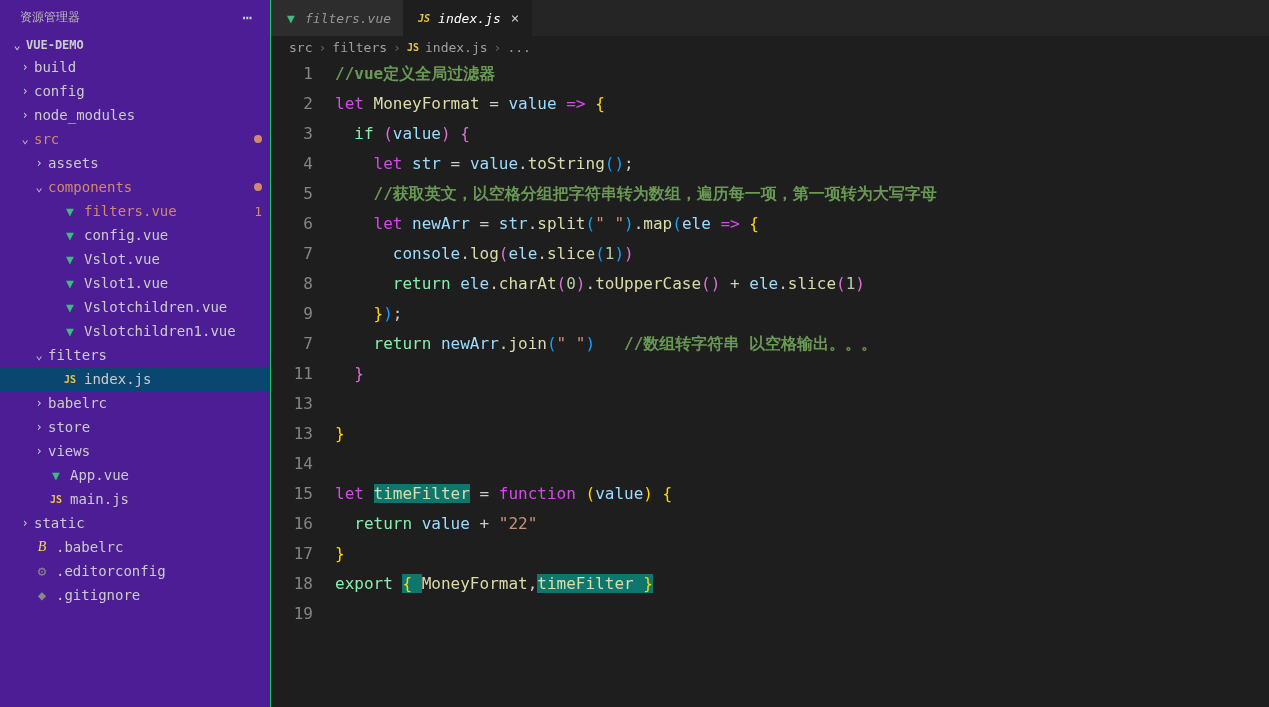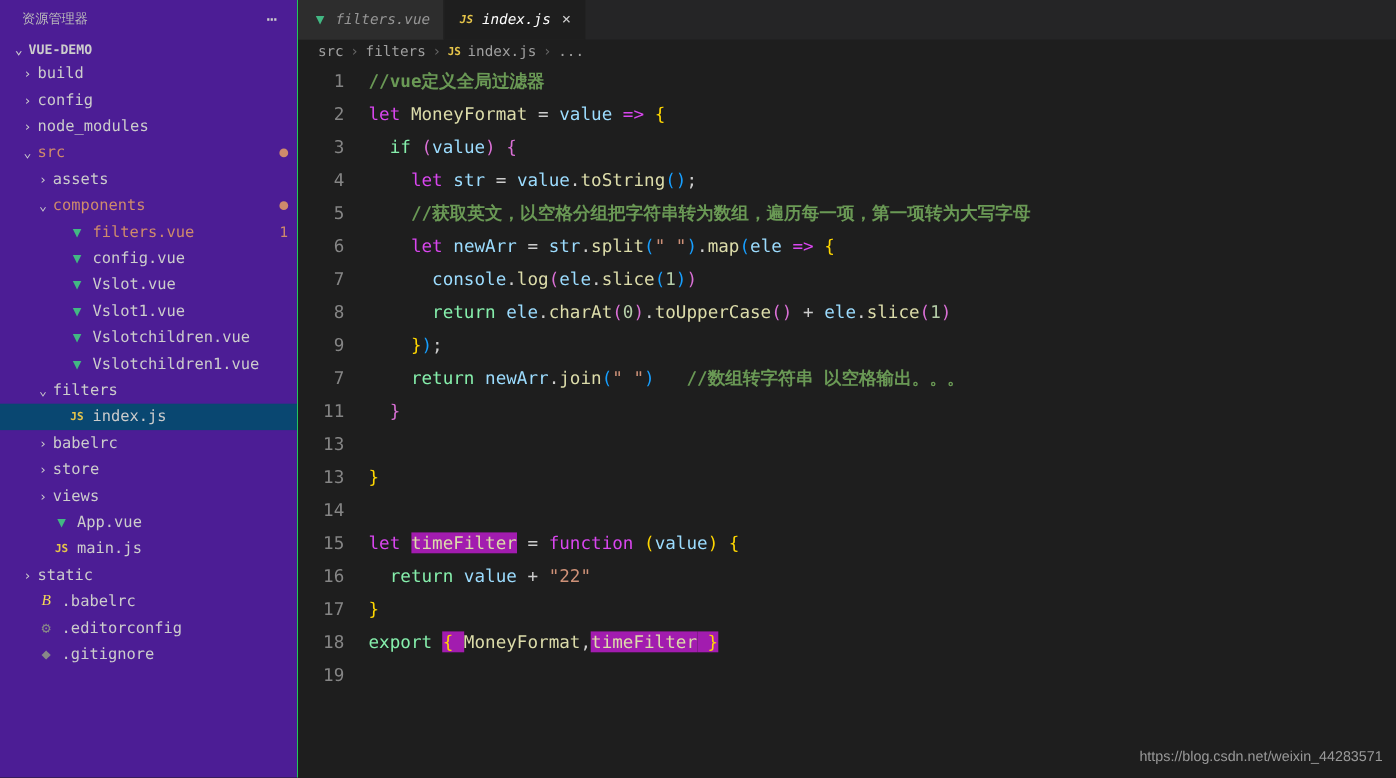--- a/index.html
+++ b/index.html
@@ -149,21 +149,21 @@
     .c-comment { color: #6a9955; font-weight: bold; }
     .c-keyword { color: #d946ef; }
     .c-var { color: #9cdcfe; }
     .c-func { color: #dcdcaa; }
     .c-string { color: #ce9178; }
     .c-number { color: #b5cea8; }
     .c-control { color: #86efac; }
     .brace-y { color: #ffd700; }
     .brace-p { color: #da70d6; }
     .brace-b { color: #179fff; }
-    .sel { background: #a21caf; }
+    .sel { background: #0f766e; }
     .watermark {
       position: absolute;
       bottom: 4px;
       right: 12px;
       color: #999;
       font-size: 13px;
       font-family: sans-serif;
     }
   </style>
 </head>
@@ -327,15 +327,14 @@
         <div>13</div>
         <div>13</div>
         <div>14</div>
         <div>15</div>
         <div>16</div>
         <div>17</div>
         <div>18</div>
         <div>19</div>
       </div>
     <div class="code-content" id="code"><div class="code-line"><span class="c-comment">//vue定义全局过滤器</span></div><div class="code-line"><span class="c-keyword">let</span> <span class="c-func">MoneyFormat</span> = <span class="c-var">value</span> <span class="c-keyword">=&gt;</span> <span class="brace-y">{</span></div><div class="code-line">  <span class="c-control">if</span> <span class="brace-p">(</span><span class="c-var">value</span><span class="brace-p">)</span> <span class="brace-p">{</span></div><div class="code-line">    <span class="c-keyword">let</span> <span class="c-var">str</span> = <span class="c-var">value</span>.<span class="c-func">toString</span><span class="brace-b">(</span><span class="brace-b">)</span>;</div><div class="code-line">    <span class="c-comment">//获取英文，以空格分组把字符串转为数组，遍历每一项，第一项转为大写字母</span></div><div class="code-line">    <span class="c-keyword">let</span> <span class="c-var">newArr</span> = <span class="c-var">str</span>.<span class="c-func">split</span><span class="brace-b">(</span><span class="c-string">" "</span><span class="brace-b">)</span>.<span class="c-func">map</span><span class="brace-b">(</span><span class="c-var">ele</span> <span class="c-keyword">=&gt;</span> <span class="brace-y">{</span></div><div class="code-line">      <span class="c-var">console</span>.<span class="c-func">log</span><span class="brace-p">(</span><span class="c-var">ele</span>.<span class="c-func">slice</span><span class="brace-b">(</span><span class="c-number">1</span><span class="brace-b">)</span><span class="brace-p">)</span></div><div class="code-line">      <span class="c-control">return</span> <span class="c-var">ele</span>.<span class="c-func">charAt</span><span class="brace-p">(</span><span class="c-number">0</span><span class="brace-p">)</span>.<span class="c-func">toUpperCase</span><span class="brace-p">(</span><span class="brace-p">)</span> + <span class="c-var">ele</span>.<span class="c-func">slice</span><span class="brace-p">(</span><span class="c-number">1</span><span class="brace-p">)</span></div><div class="code-line">    <span class="brace-y">}</span><span class="brace-b">)</span>;</div><div class="code-line">    <span class="c-control">return</span> <span class="c-var">newArr</span>.<span class="c-func">join</span><span class="brace-b">(</span><span class="c-string">" "</span><span class="brace-b">)</span>   <span class="c-comment">//数组转字符串 以空格输出。。。</span></div><div class="code-line">  <span class="brace-p">}</span></div><div class="code-line"></div><div class="code-line"><span class="brace-y">}</span></div><div class="code-line"></div><div class="code-line"><span class="c-keyword">let</span> <span class="c-func sel">timeFilter</span> = <span class="c-keyword">function</span> <span class="brace-y">(</span><span class="c-var">value</span><span class="brace-y">)</span> <span class="brace-y">{</span></div><div class="code-line">  <span class="c-control">return</span> <span class="c-var">value</span> + <span class="c-string">"22"</span></div><div class="code-line"><span class="brace-y">}</span></div><div class="code-line"><span class="c-control">export</span> <span class="brace-y sel">{ </span><span class="c-func">MoneyFormat</span>,<span class="c-func sel">timeFilter</span><span class="brace-y sel"> }</span></div><div class="code-line"></div></div>
-    <div class="watermark">https://blog.csdn.net/weixin_44283571</div>
   </div>
 </div>
 
 </body></html>

